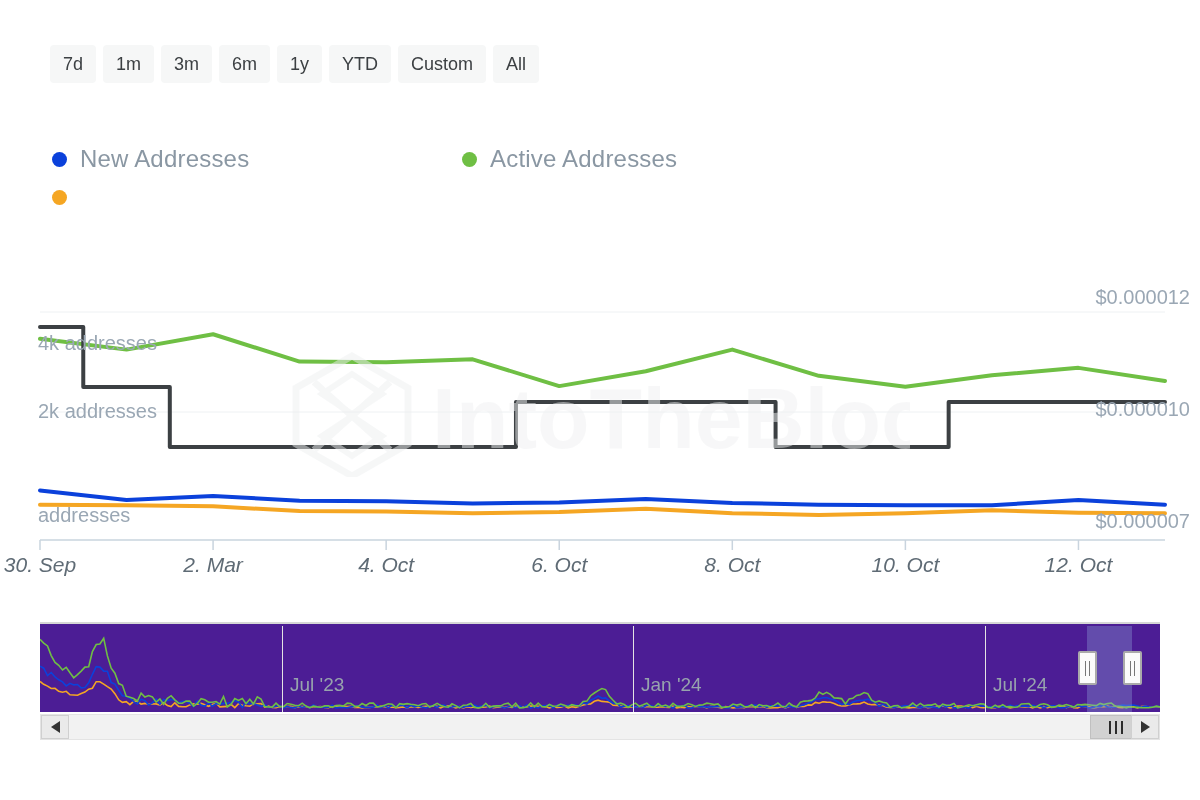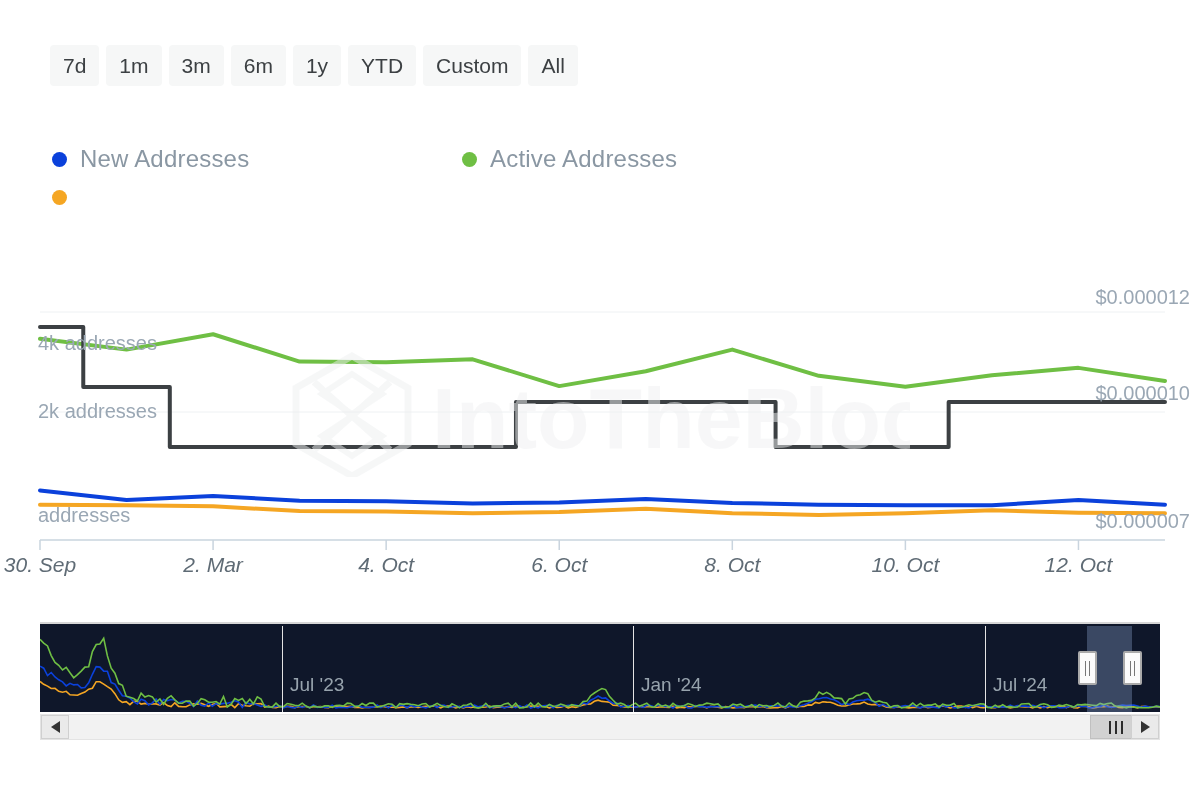--- a/index.html
+++ b/index.html
@@ -20,21 +20,21 @@
     display: flex;
     gap: 7px;
     align-items: center;
   }
   .range-btn {
     background: #f6f7f7;
     border: none;
     border-radius: 4px;
     color: #3c4043;
     font-family: "Liberation Sans", sans-serif;
-    font-size: 21px;
+    font-size: 18px;
     line-height: 1;
     padding: 10px 13px;
     cursor: pointer;
     white-space: nowrap;
   }
 
   
   .legend {
     position: absolute;
     left: 52px; top: 140px;
@@ -107,21 +107,21 @@
   .navigator {
     position: absolute;
     left: 40px; top: 622px;
     width: 1120px; height: 118px;
   }
   .nav-plot {
     position: absolute;
     left: 0; top: 0;
     width: 1120px; height: 90px;
     border-top: 2px solid #d6d6d6;
-    background: #0f172a;
+    background: #4c1d95;
     overflow: hidden;
     text-align: right;
   }
   .nav-mask {
     position: absolute;
     top: 2px;
     height: 88px;
     background: rgba(150,178,222,.32);
   }
   .nav-vline {
@@ -253,21 +253,21 @@
     <path d="M62 64 L92 84 L62 104 L32 84 Z" fill="none" stroke="#eef0f1" stroke-width="6"></path>
   </g>
   <text x="142" y="96" font-family="Liberation Sans, sans-serif" font-size="86" font-weight="bold" fill="#f0f1f2">IntoTheBlock</text>
 </svg>
 
 <div id="axis-labels">
     <div class="axis-label left" style="top: 300px; margin-top: 32px;">4k addresses</div>
     <div class="axis-label left" style="top: 400px;">2k addresses</div>
     <div class="axis-label left" style="top: 504px;">addresses</div>
     <div class="axis-label right" style="top: 286px;">$0.000012</div>
-    <div class="axis-label right" style="top: 382px;">$0.000010</div>
+    <div class="axis-label right" style="top: 398px;">$0.000010</div>
     <div class="axis-label right" style="top: 510px;">$0.000007</div>
   </div>
 
 <div class="xlabels" id="xlabels">
     <div class="xtick" style="left: 40px;">30. Sep</div>
     <div class="xtick" style="left: 213.077px;">2. Mar</div>
     <div class="xtick" style="left: 386.154px;">4. Oct</div>
     <div class="xtick" style="left: 559.231px;">6. Oct</div>
     <div class="xtick" style="left: 732.308px;">8. Oct</div>
     <div class="xtick" style="left: 905.385px;">10. Oct</div>

